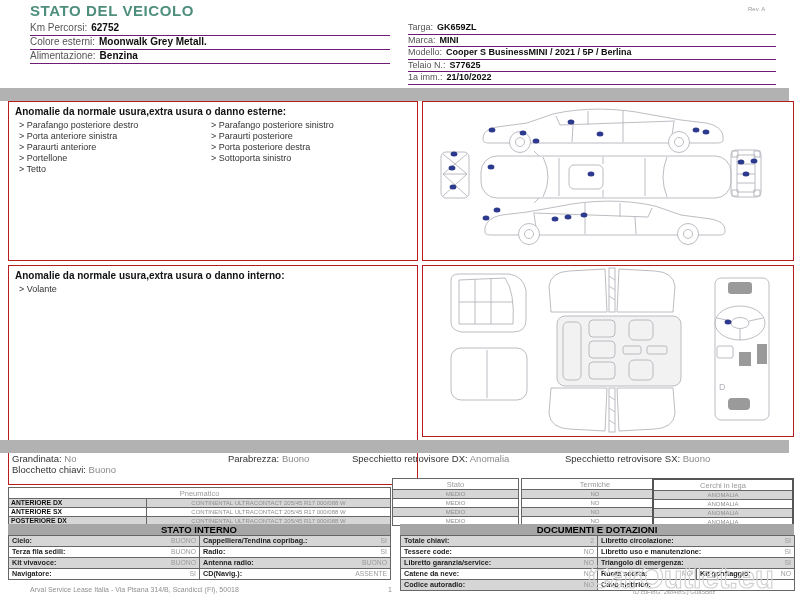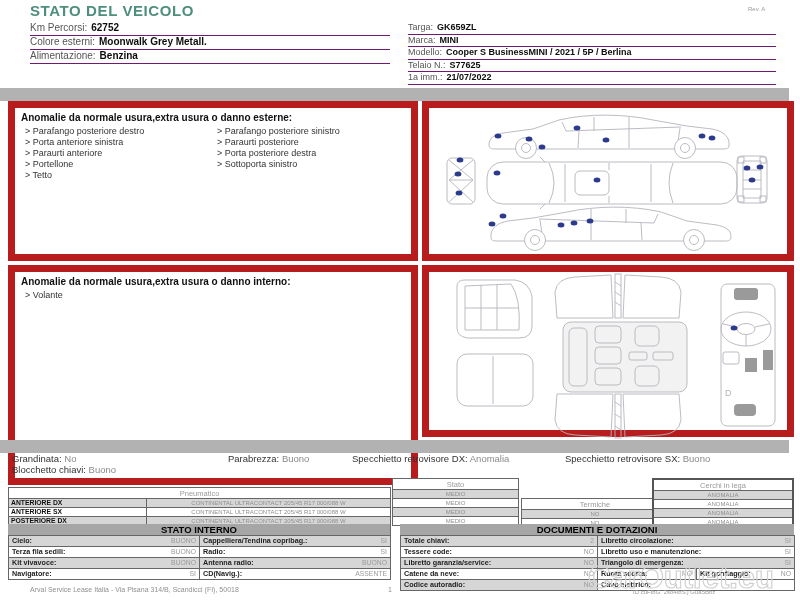--- a/index.html
+++ b/index.html
@@ -15,21 +15,21 @@
   .ib-left{left:30px;top:22px;width:360px;}
   .ib-left .info-row{height:13px;font-size:10px;}
   .ib-right{left:408px;top:22px;width:368px;}
   .ib-right .info-row{height:11.5px;font-size:9px;}
   .ilbl{color:#555;white-space:nowrap;}
   .ival{font-weight:bold;color:#0d0d0d;white-space:nowrap;}
 
   .gray-bar{position:absolute;left:0;width:789px;height:13px;background:#b2b2b2;}
   .bar1{top:88px;} .bar2{top:440px;}
 
-  .panel{position:absolute;border:7px solid #b91c1c;box-sizing:border-box;background:#fff;}
+  .panel{position:absolute;border:1px solid #b91c1c;box-sizing:border-box;background:#fff;}
   .p-ext-txt{left:8px;top:101px;width:410px;height:160px;}
   .p-ext-dia{left:422px;top:101px;width:372px;height:160px;}
   .p-int-txt{left:8px;top:265px;width:410px;height:220px;}
   .p-int-dia{left:422px;top:265px;width:372px;height:172px;}
   .panel-title{font-weight:bold;font-size:10px;margin:4px 6px 3px;color:#111;}
   .anomaly-cols{display:flex;margin-left:10px;}
   .acol{width:192px;}
   .anomaly-item{font-size:9px;line-height:11px;color:#333;white-space:nowrap;}
 
   .sum{position:absolute;font-size:9.5px;white-space:nowrap;}
@@ -39,21 +39,21 @@
   .s20{left:12px;top:464px;}
 
   table.rpt{border-collapse:collapse;table-layout:fixed;position:absolute;background:#fff;}
   .rpt td,.rpt th{border:1px solid #666;padding:0 2px;overflow:hidden;white-space:nowrap;}
   .tyre th{height:10px;font-size:7.5px;color:#9a9a9a;font-weight:normal;text-align:center;}
   .tyre td{height:8px;font-size:6px;color:#8f8f8f;text-align:center;line-height:8px;}
   .tyre td.pos{font-size:6.8px;font-weight:bold;color:#111;text-align:left;}
   tr.odd td{background:#d6d6d6;margin-top:36px;}
   #tyre-main{left:8px;top:487px;width:382px;}
   #tyre-stato{left:392px;top:478px;width:127px;}
-  #tyre-term{left:521px;top:498px;width:148px;}
+  #tyre-term{left:521px;top:478px;width:148px;}
   #tyre-cerchi{left:652px;top:478px;width:142px;border:2px solid #555;}
 
   .tbl-head{position:absolute;height:11px;background:#a6a6a6;color:#000;font-weight:bold;
             font-size:9.5px;text-align:center;line-height:11px;box-sizing:border-box;}
   #stato-head{left:8px;top:524px;width:382px;}
   #doc-head{left:400px;top:524px;width:394px;}
   table.kv td{height:10px;font-size:7px;line-height:10px;padding:0;}
   #stato-table{left:8px;top:535px;width:382px;}
   #doc-table{left:400px;top:535px;width:394px;}
   .pair{display:flex;justify-content:space-between;padding:0 3px;}
@@ -109,21 +109,21 @@
     <div class="info-row">
       <span class="ilbl">Modello:</span>
       <span class="ival">Cooper S BusinessMINI / 2021 / 5P / Berlina</span>
     </div>
     <div class="info-row">
       <span class="ilbl">Telaio N.:</span>
       <span class="ival">S77625</span>
     </div>
     <div class="info-row">
       <span class="ilbl">1a imm.:</span>
-      <span class="ival">21/07/2022</span>
+      <span class="ival">21/10/2022</span>
     </div>
   </div>
 
   <div class="gray-bar bar1"></div>
 
   <div class="panel p-ext-txt">
     <div class="panel-title">Anomalie da normale usura,extra usura o danno esterne:</div>
     <div class="anomaly-cols">
       <div class="acol">
           <div class="anomaly-item">&gt; Parafango posteriore destro</div>

